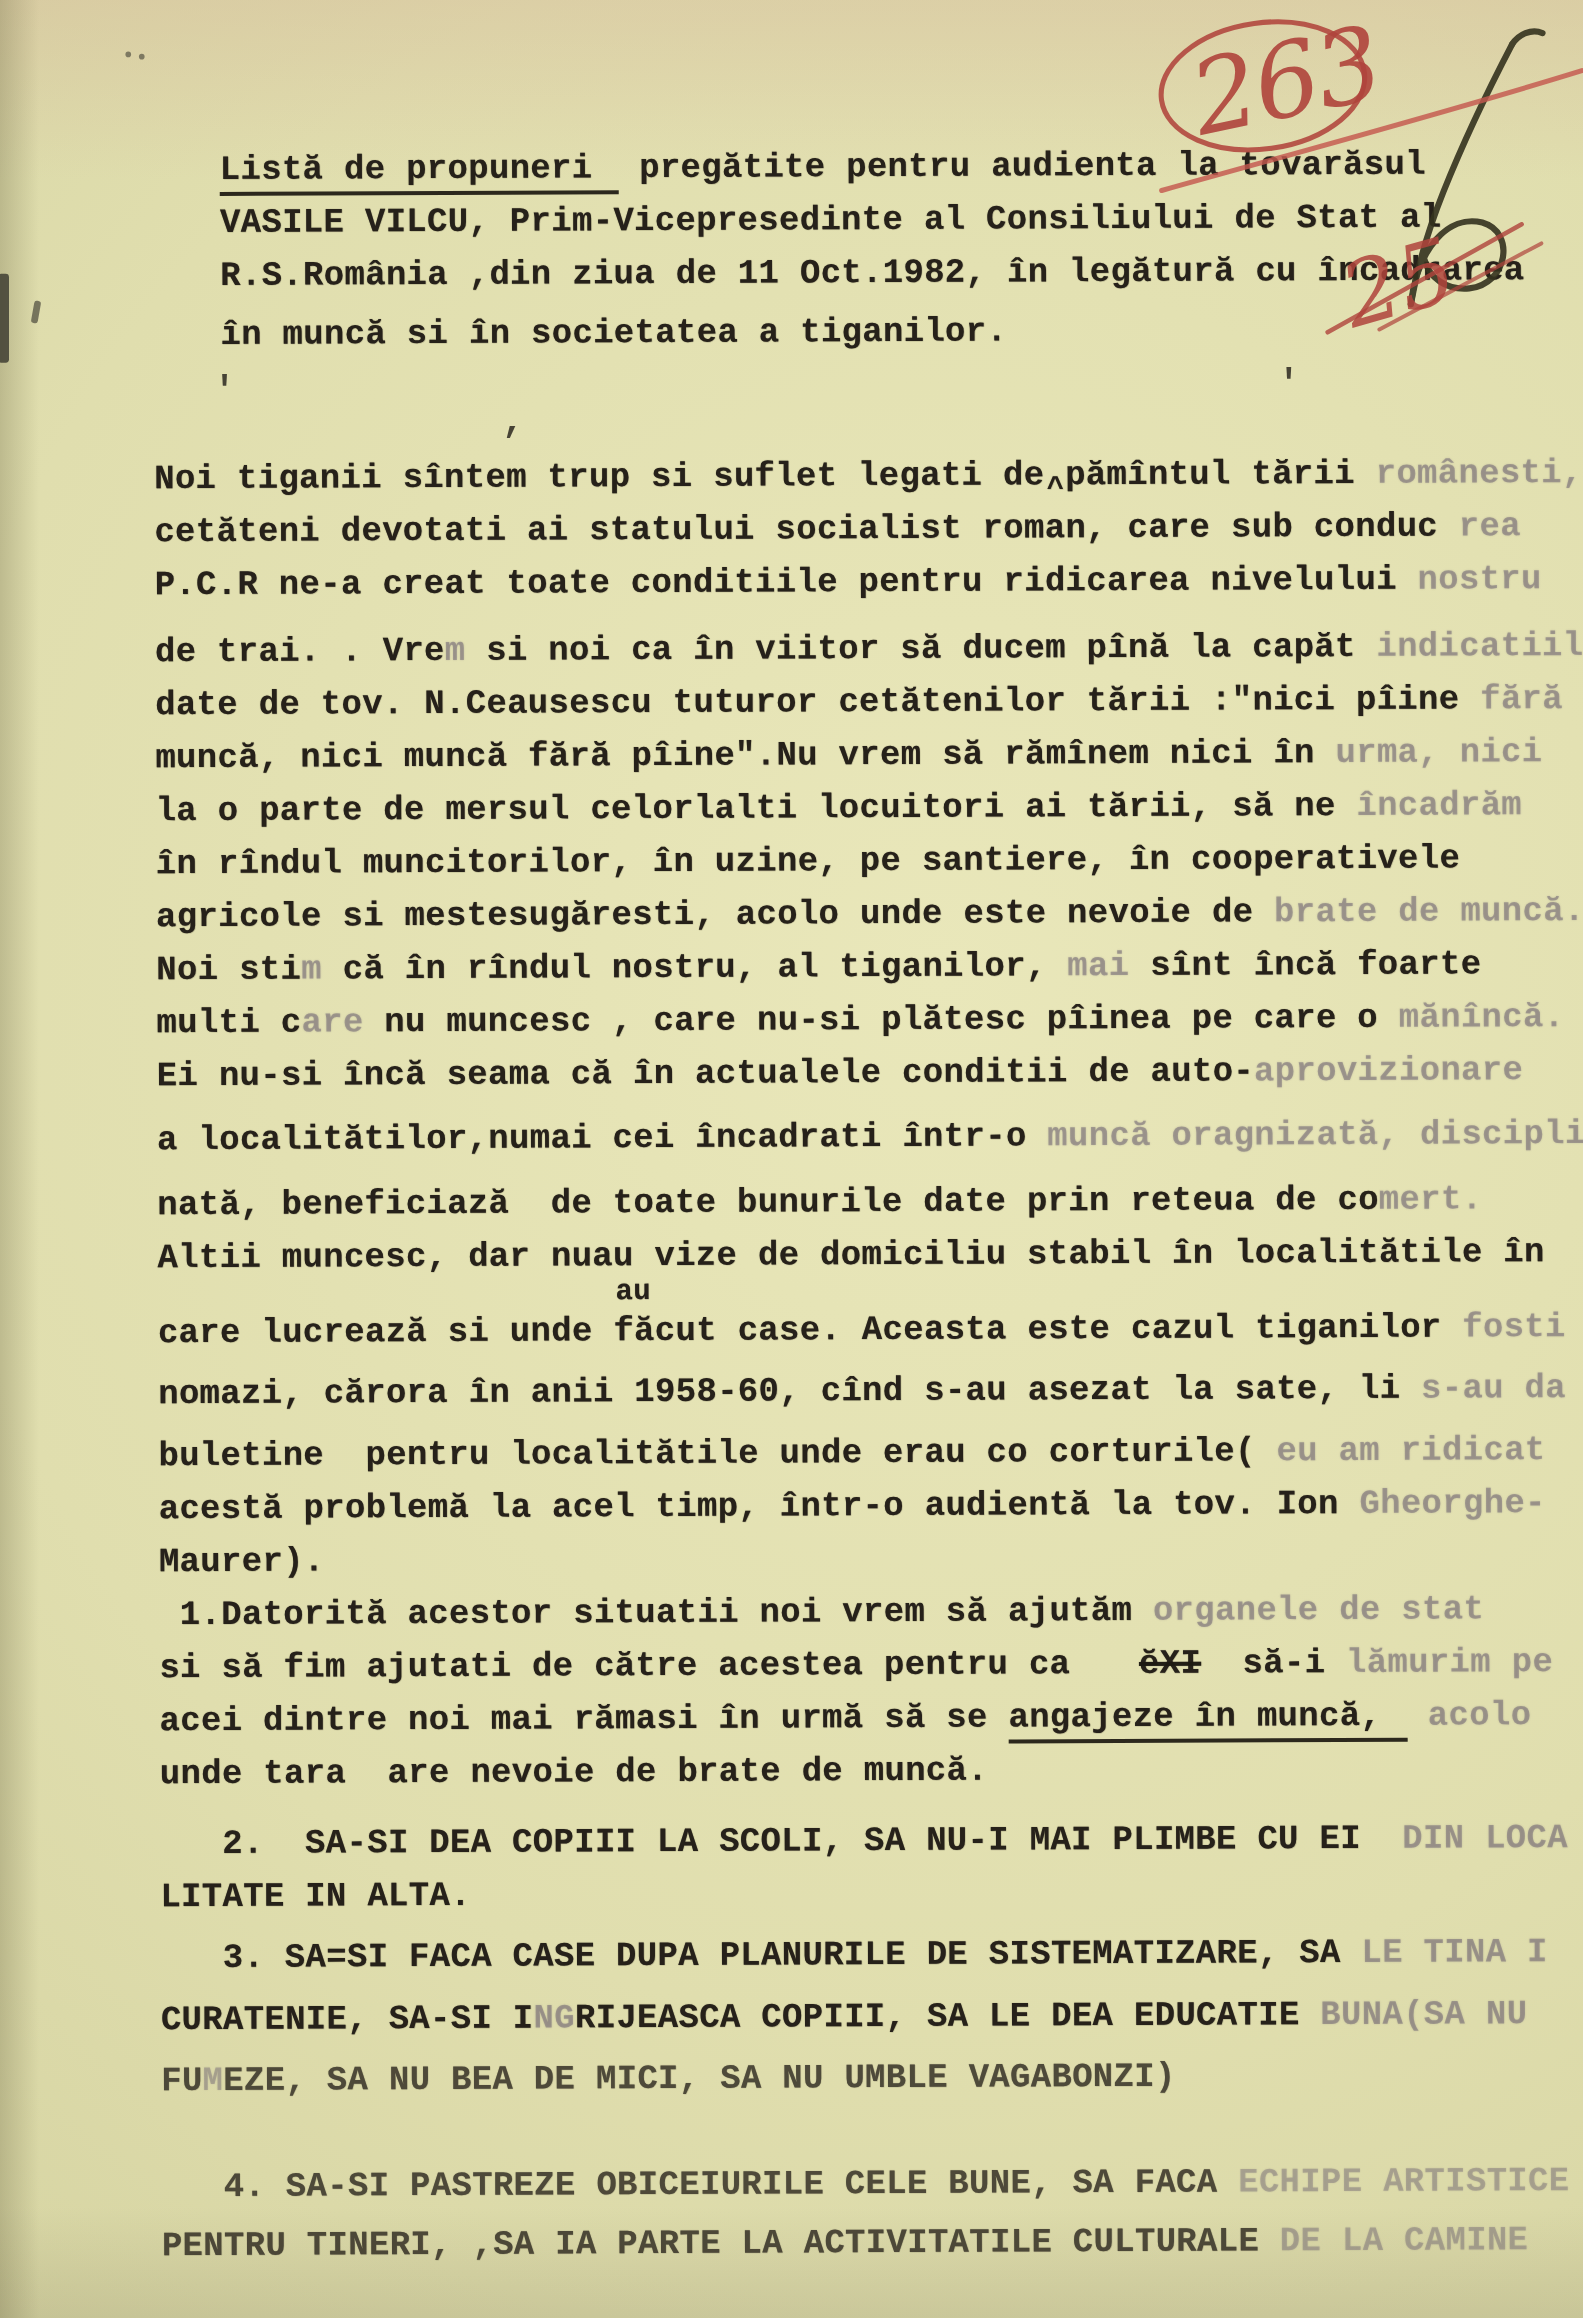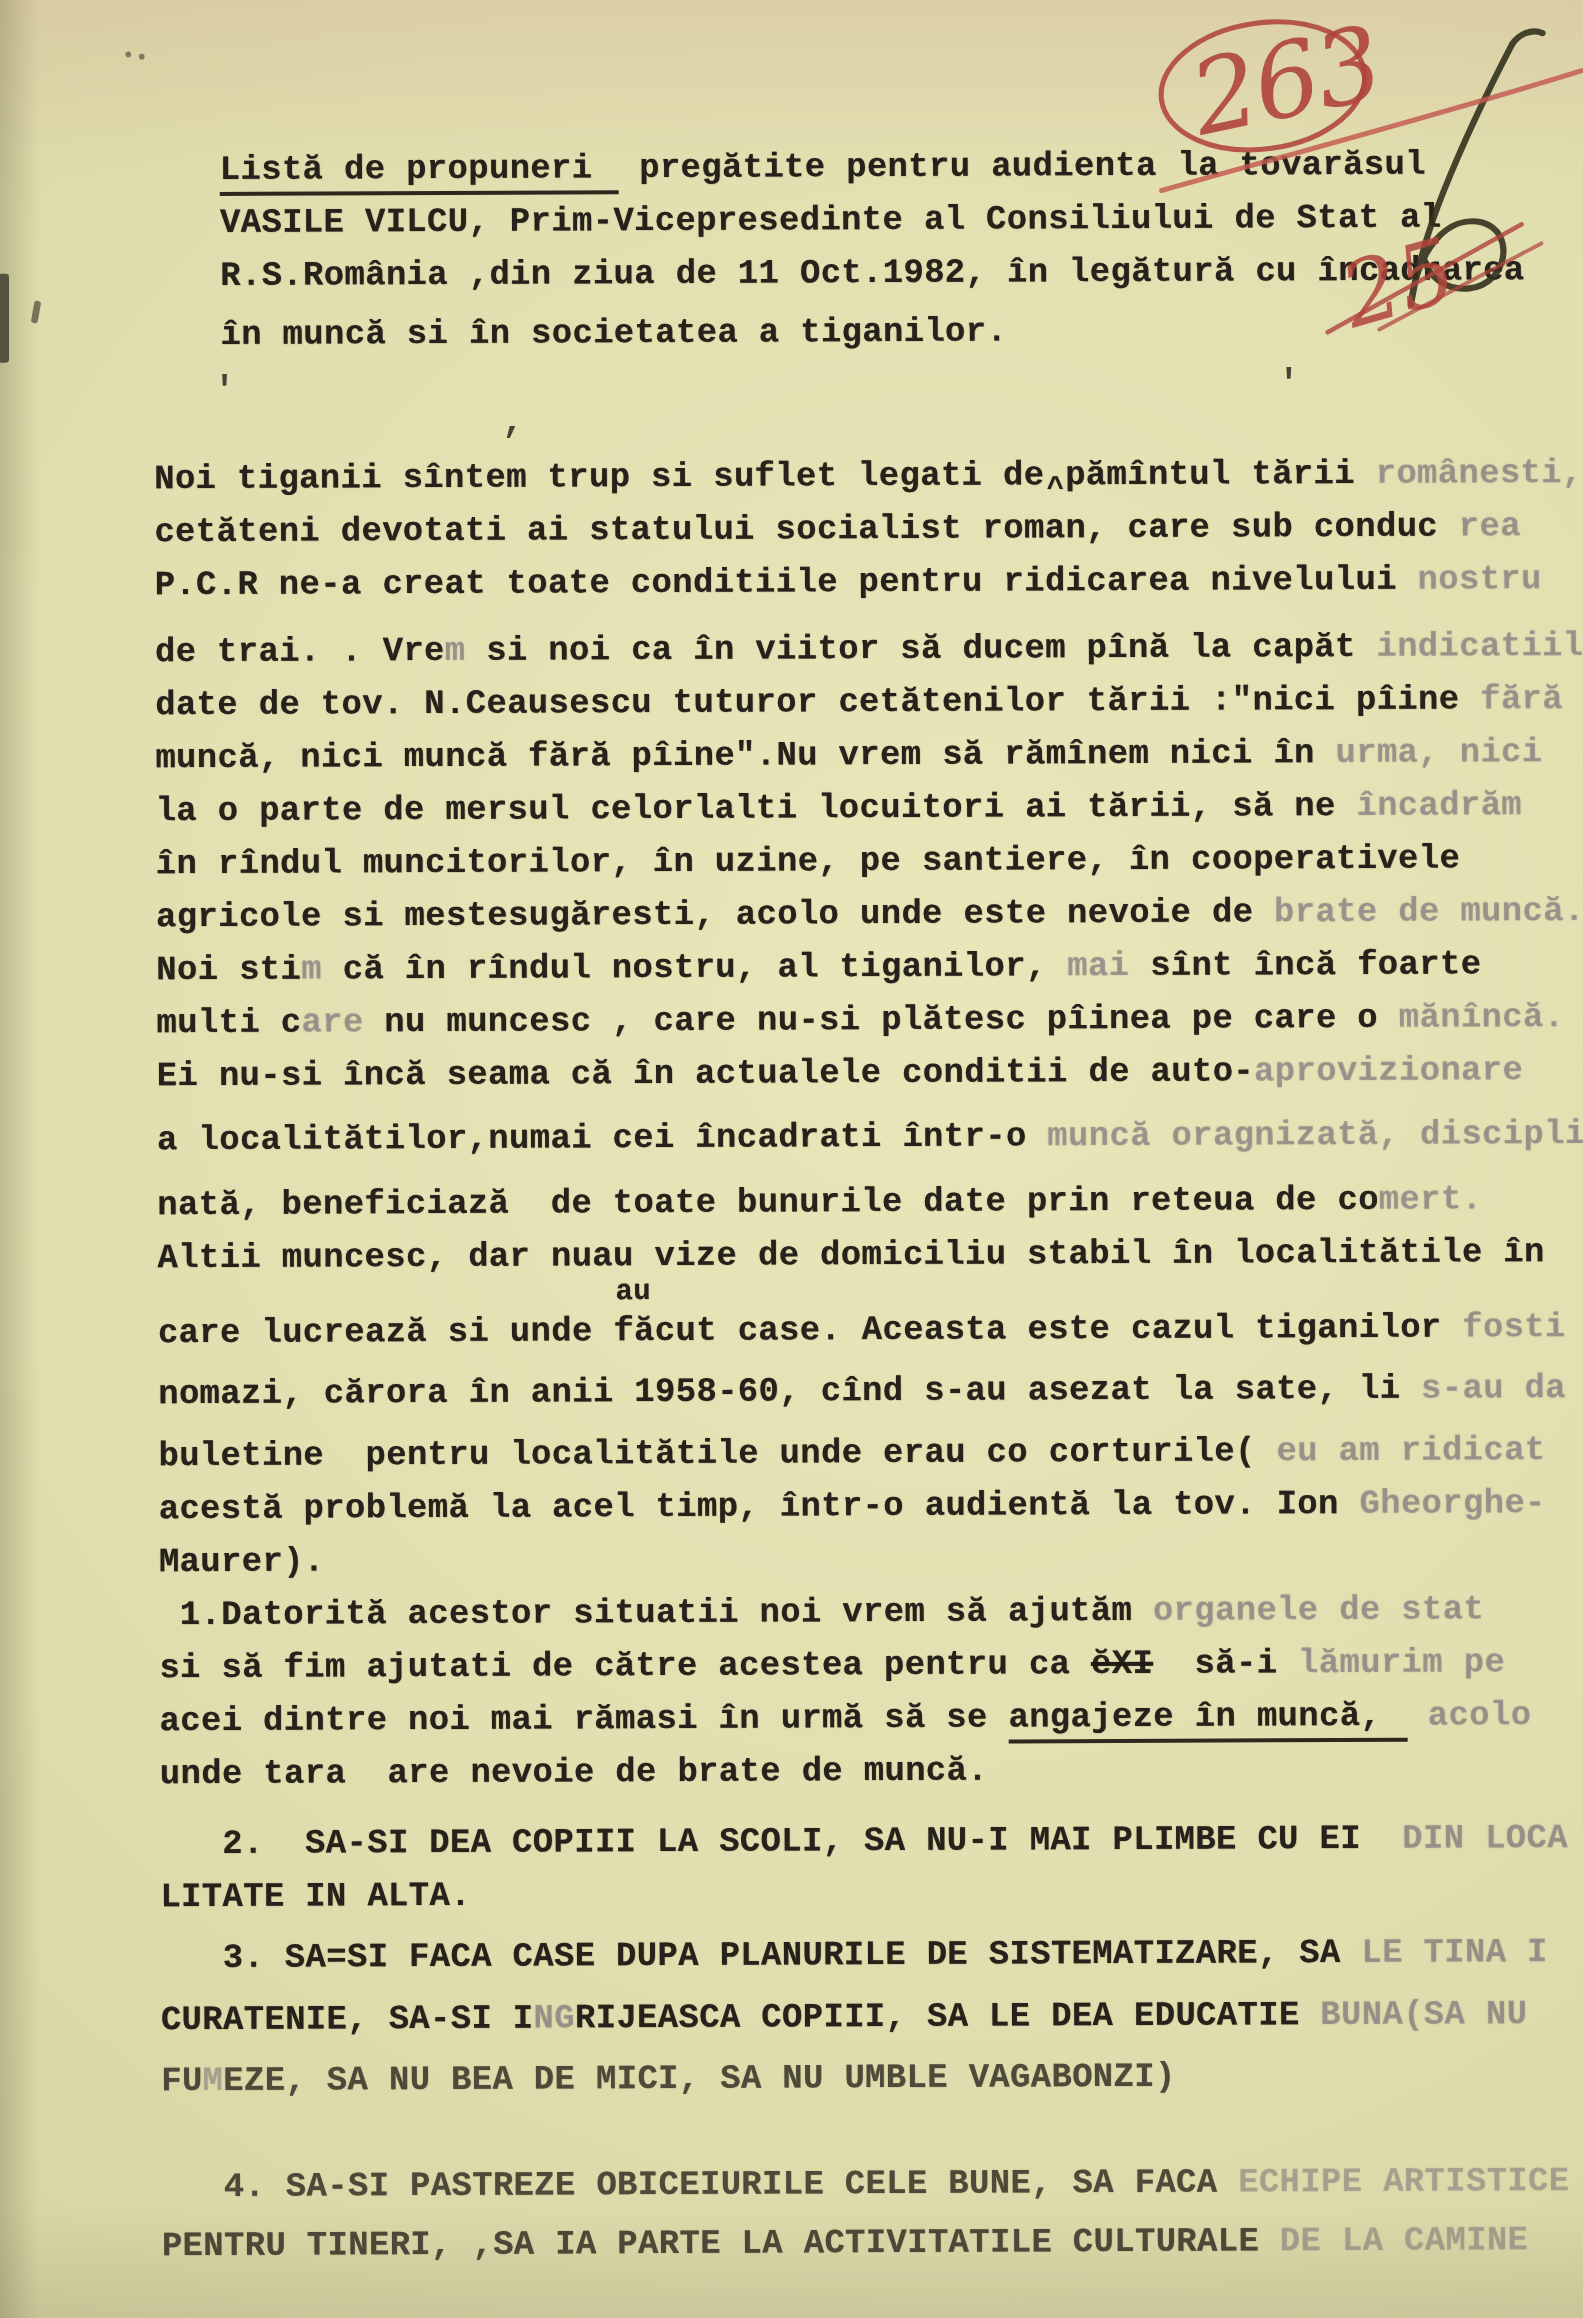--- a/index.html
+++ b/index.html
@@ -41,20 +41,21 @@
   }
   .underlined{
     border-bottom:4.5px solid rgba(28,24,16,0.92);
     padding-bottom:2.3px;padding-right:26px;
     display:inline-block;line-height:39px;height:39px;
   }
   .struck{
     text-decoration:line-through;
     text-decoration-thickness:3.9px;
     text-decoration-color:rgba(30,26,18,0.95);
+    margin-left:48px;
   }
   .has-sup{position:relative;}
   .sup{
     position:absolute;top:-35px;left:2.3px;
     font-size:29px;line-height:29px;
     color:#26211a;
   }
   svg.marks{position:absolute;left:0;top:0;pointer-events:none;}
   .hand-num{
     font-family:"DejaVu Serif","Liberation Serif",serif;

